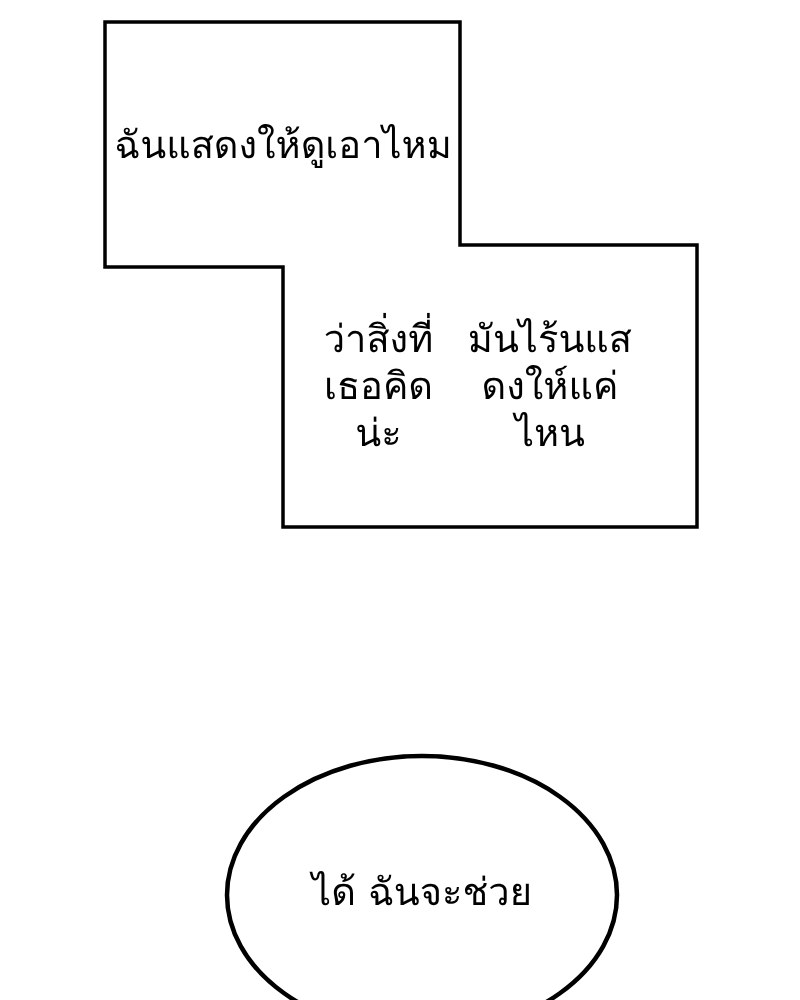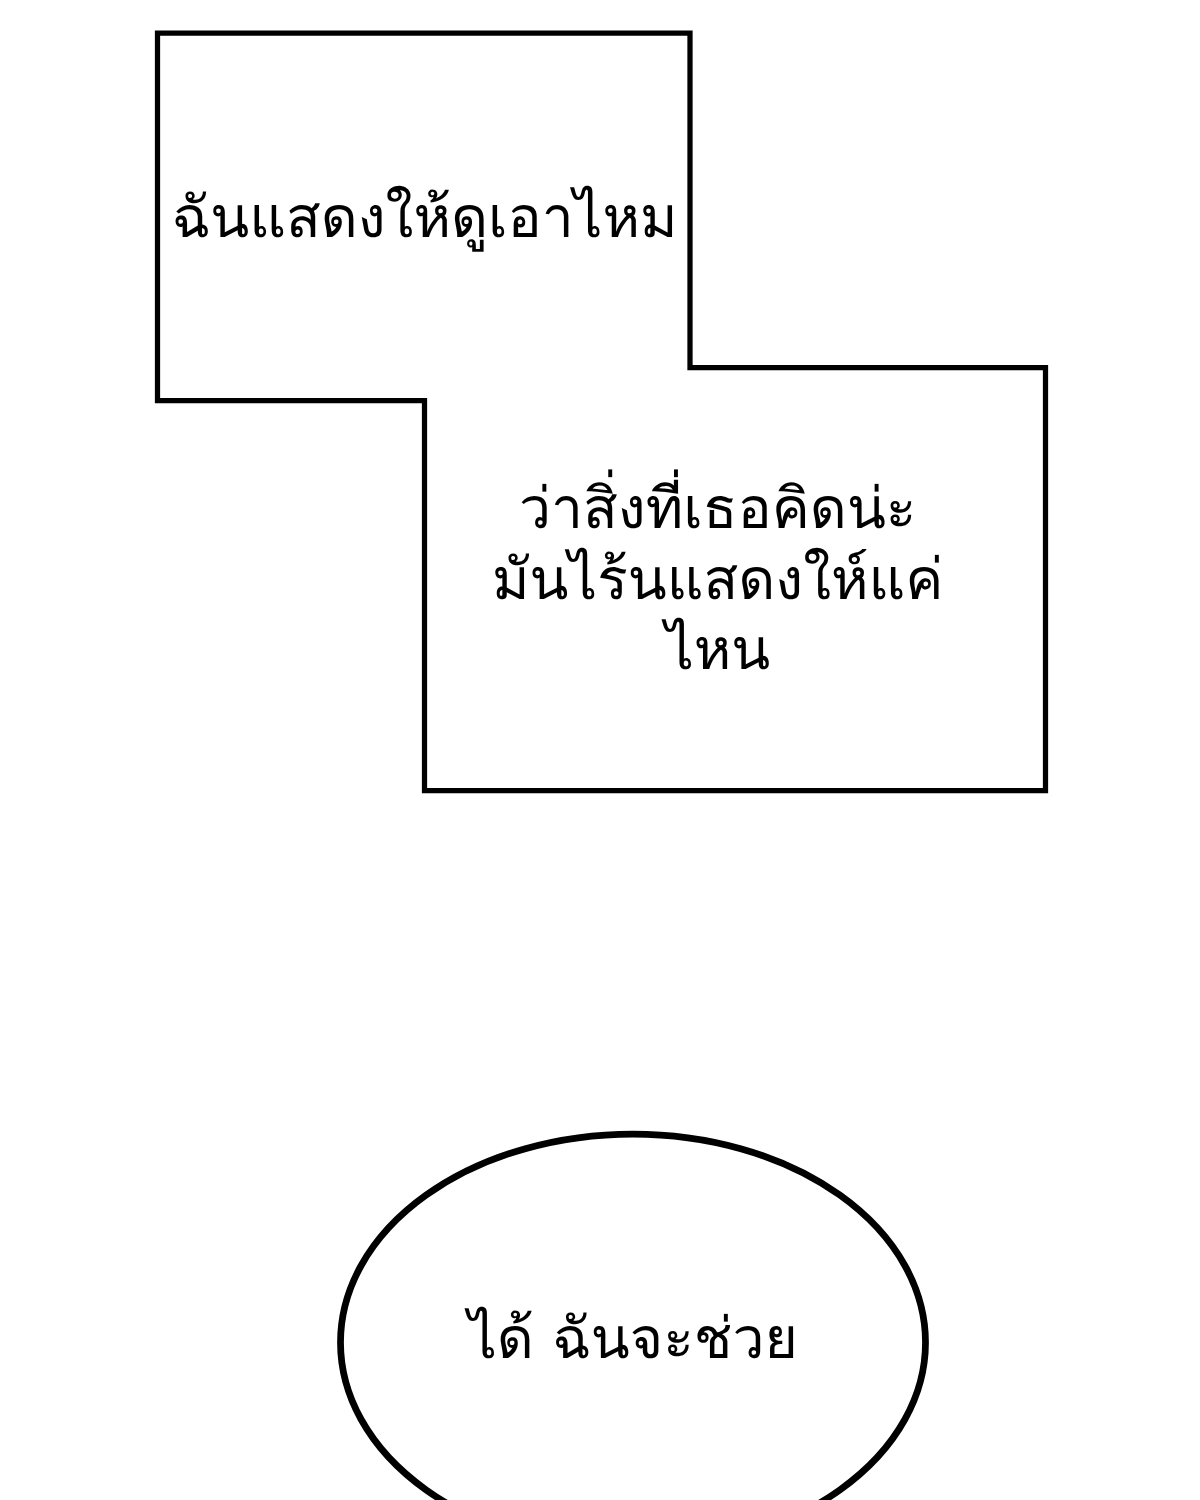--- a/index.html
+++ b/index.html
@@ -48,21 +48,21 @@
   .bubble-text-2 {
     left: 283px;
     top: 245px;
     width: 367px;
     height: 282px;
     padding-left: 24px;
     box-sizing: border-box;
     font-size: 38px;
     line-height: 47px;
     font-family: "DejaVu Serif", "Liberation Serif", serif;
-    flex-direction: column;
+    flex-direction: row;
   }
   .bubble-text-3 {
     left: 227px;
     top: 756px;
     width: 390px;
     height: 270px;
     font-size: 38px;
     font-family: "DejaVu Sans", "Liberation Sans", sans-serif;
   }
   .line {

